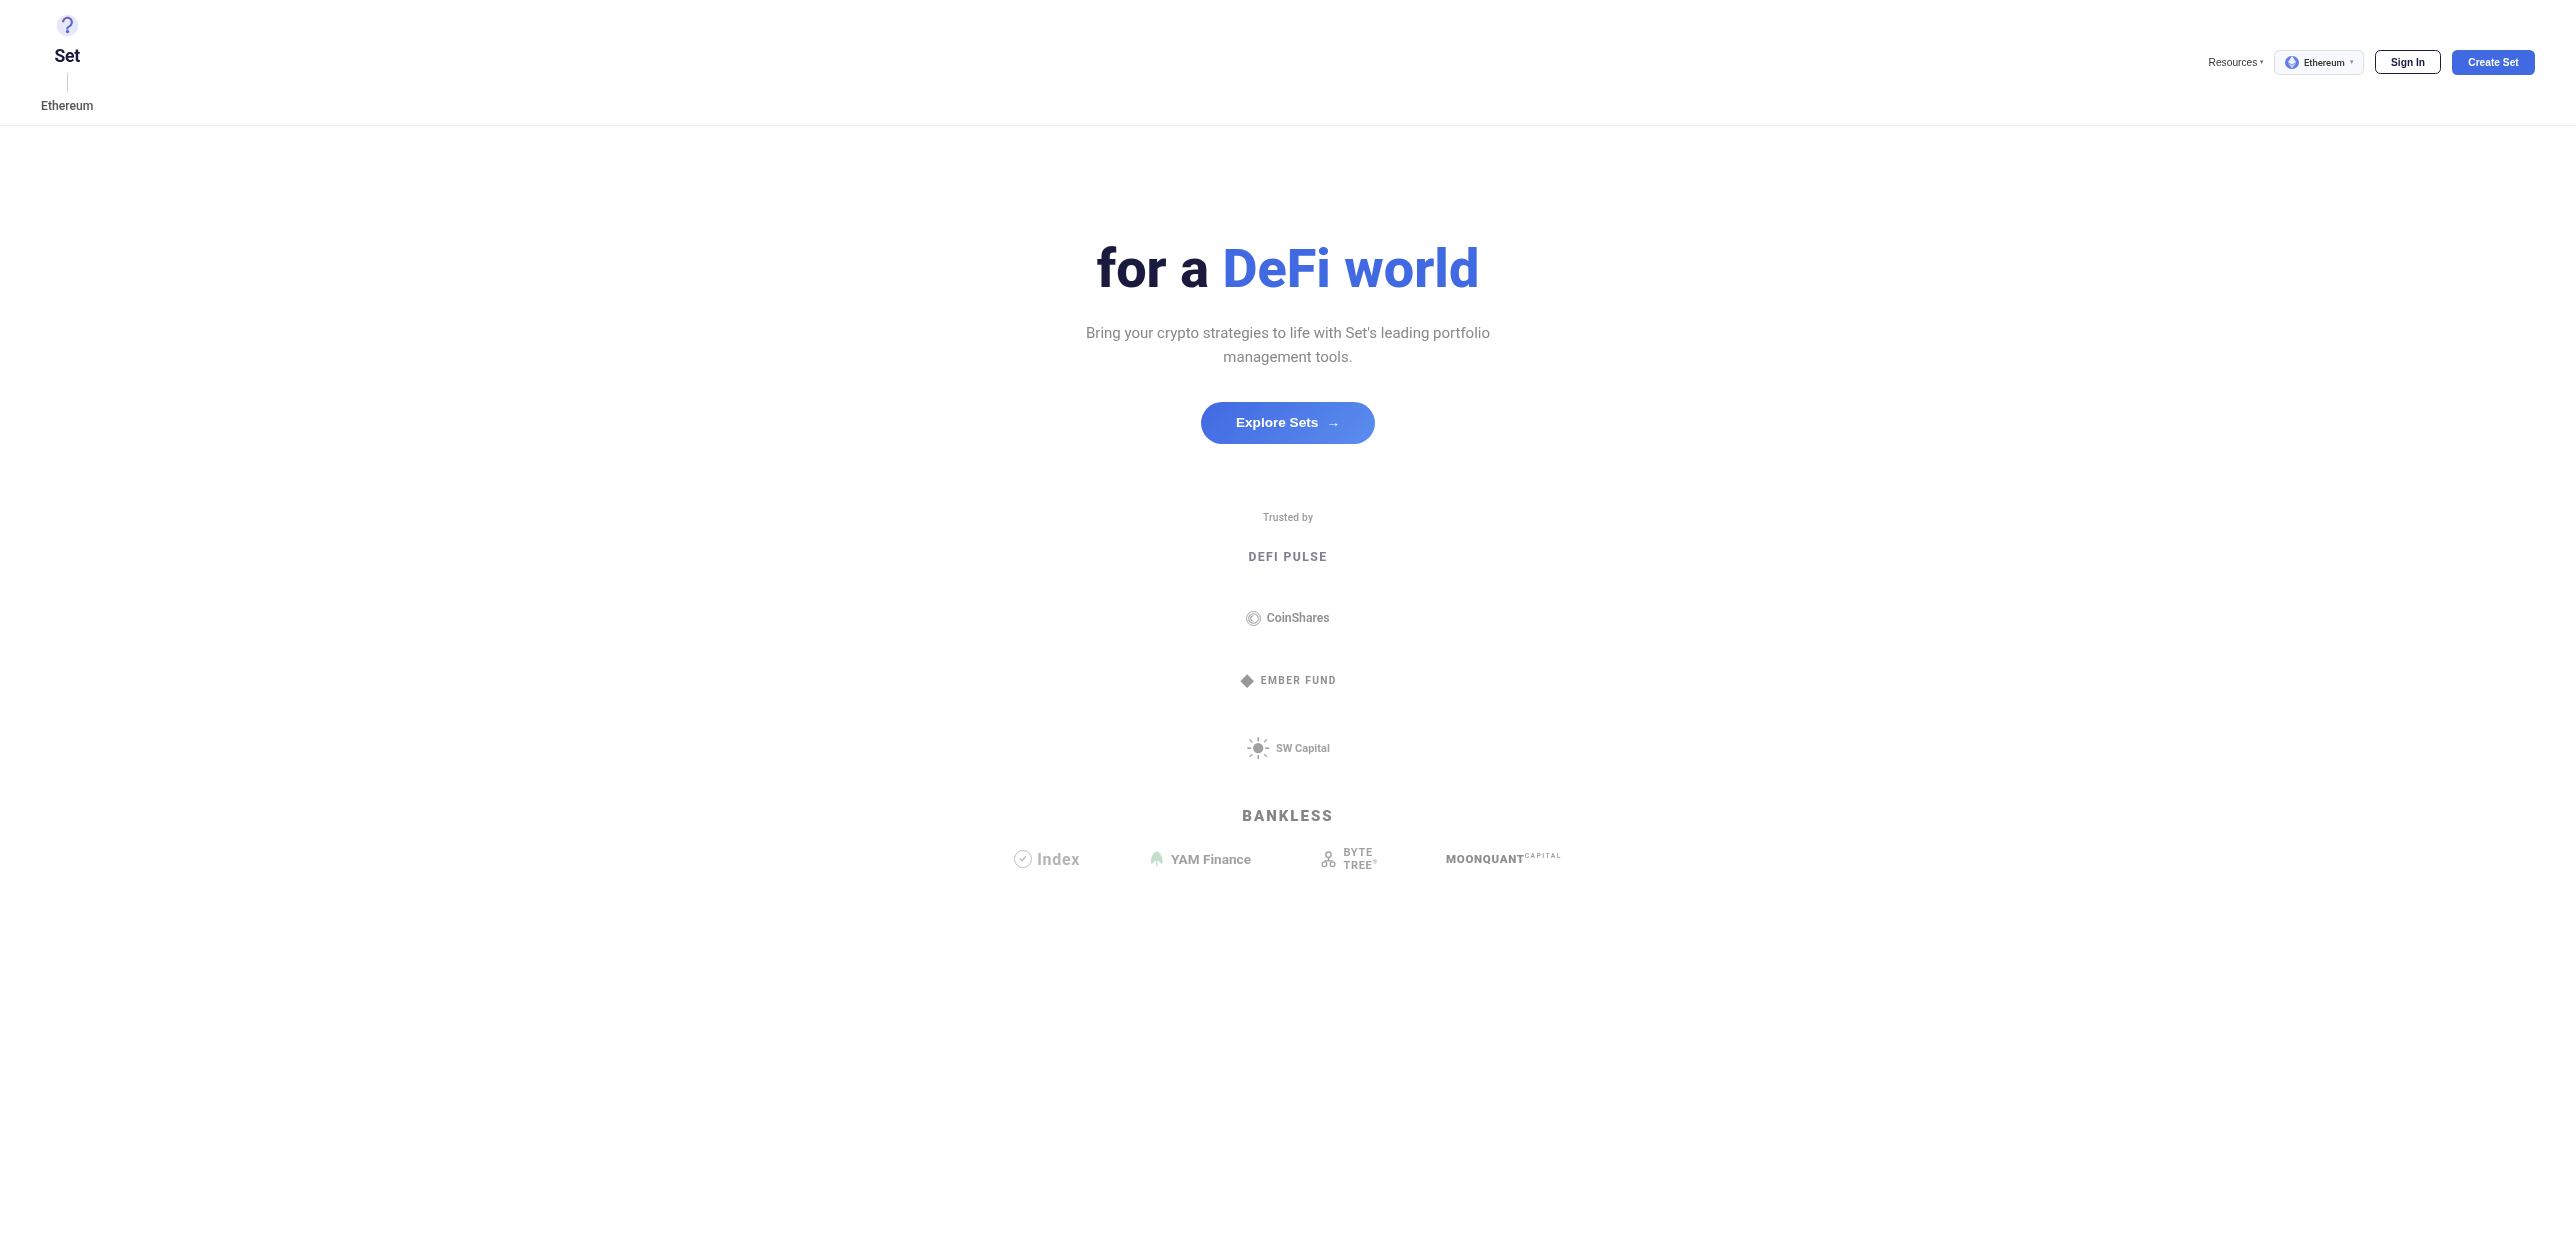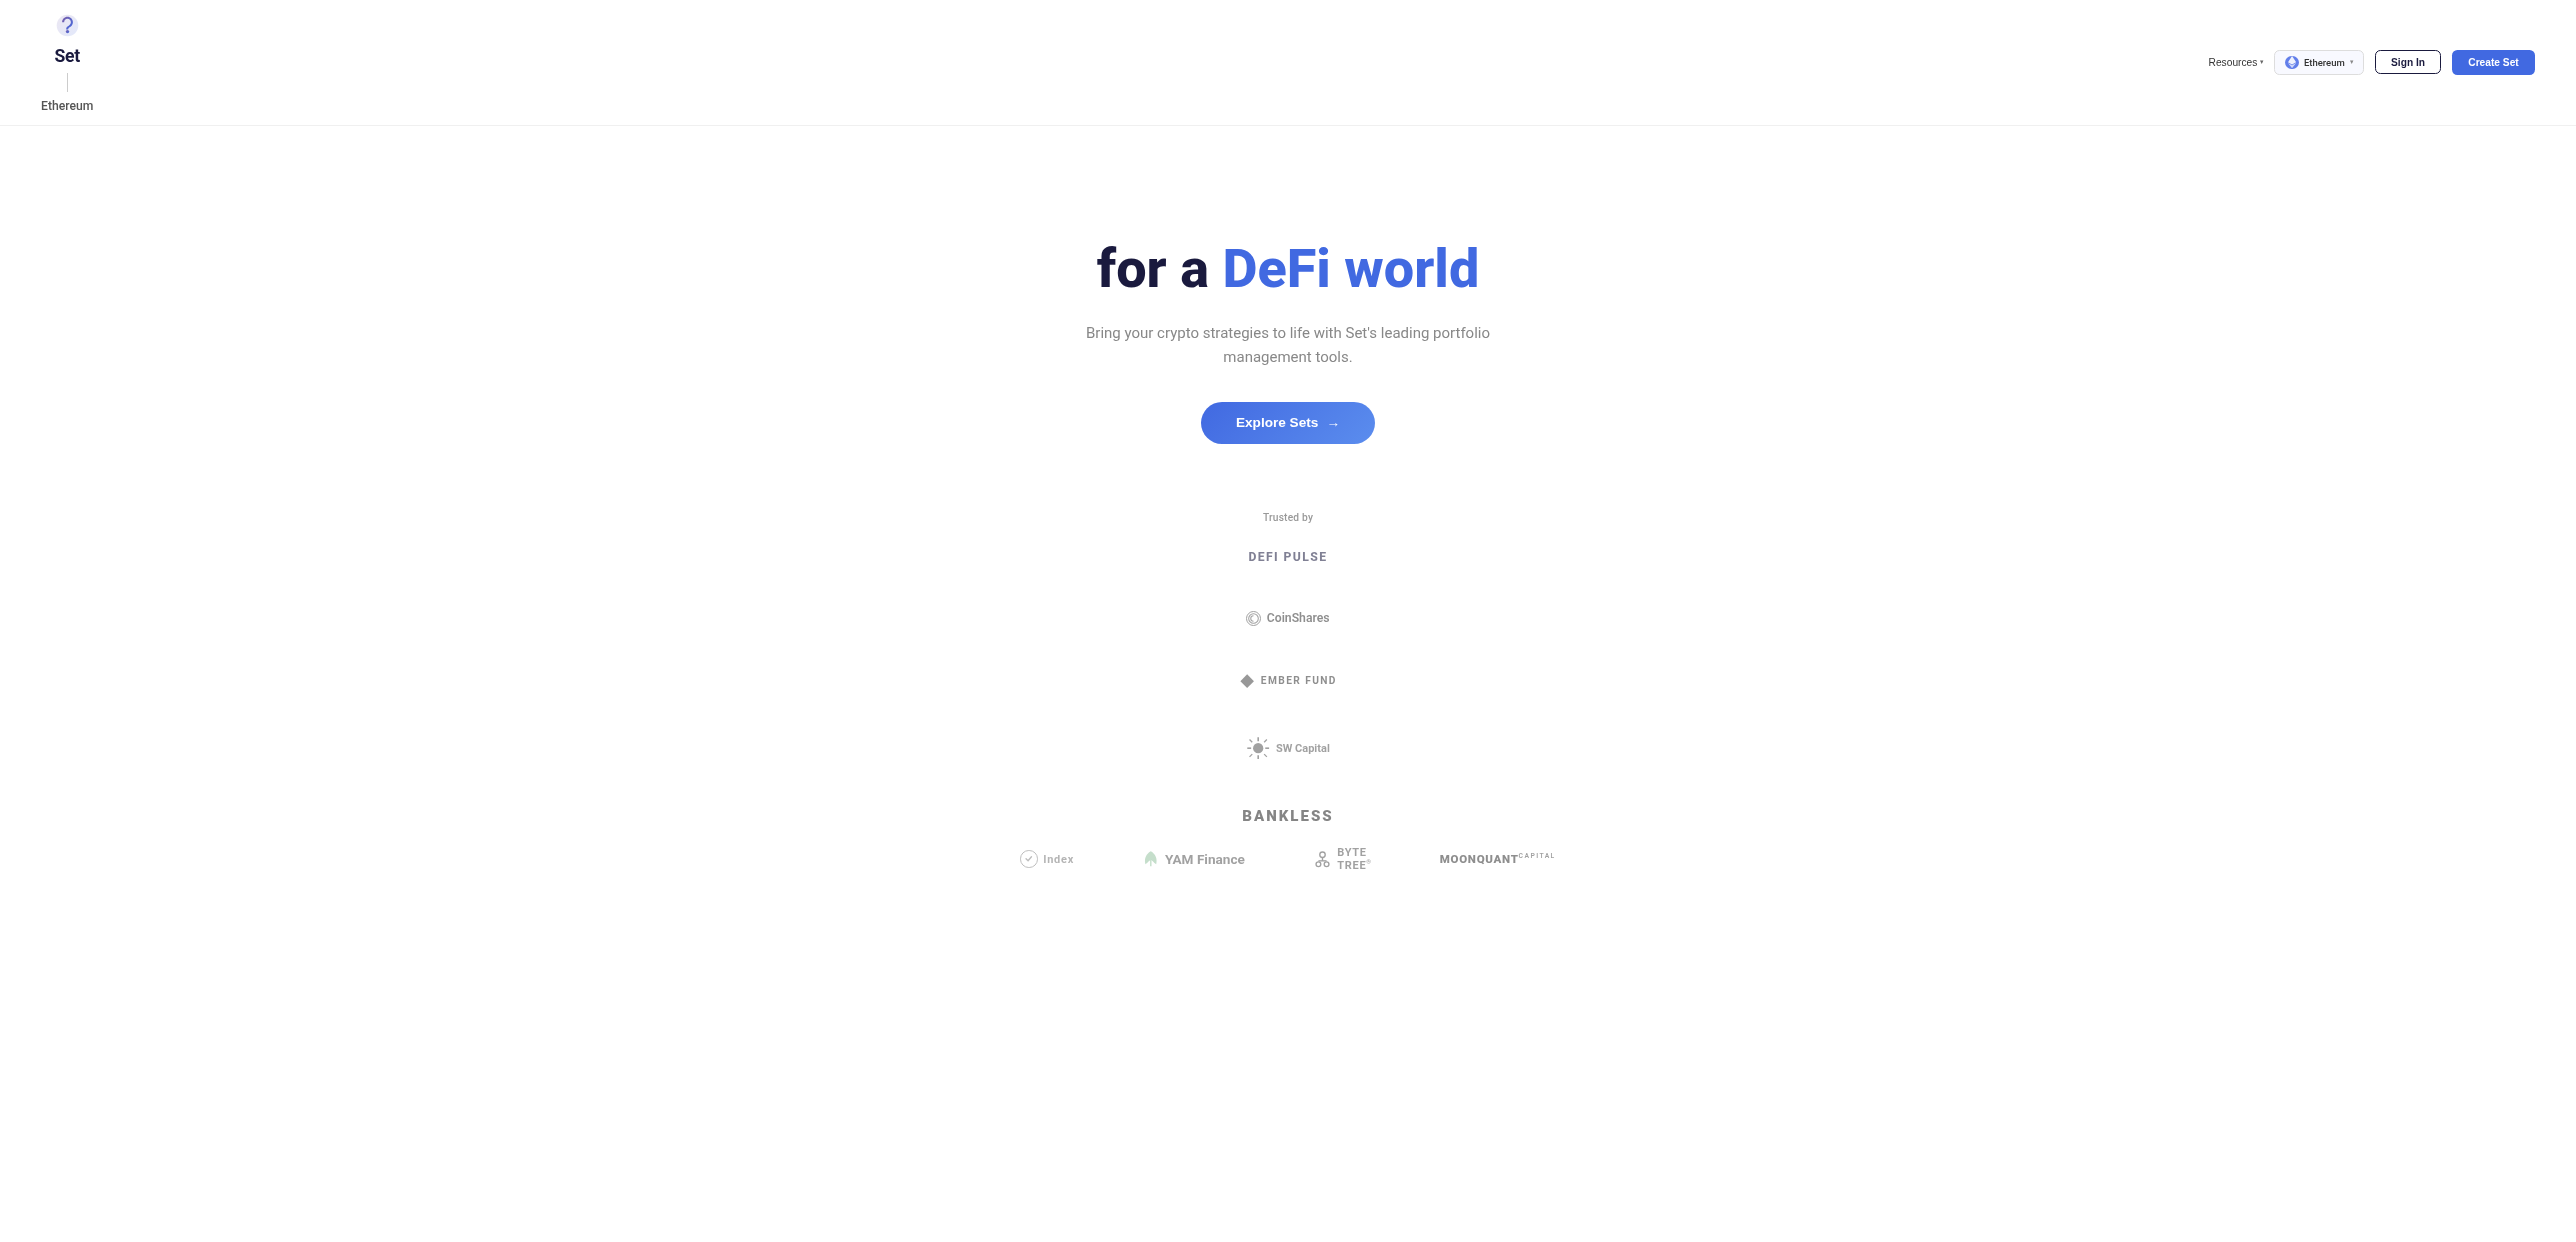--- a/index.html
+++ b/index.html
@@ -291,21 +291,21 @@
       width: 17.6px;
       height: 17.6px;
       border-radius: 50%;
       border: 1.7px solid #888;
       display: flex;
       align-items: center;
       justify-content: center;
     }
 
     .index-text {
-      font-size: 11px;
+      font-size: 16px;
       font-weight: 700;
       color: #777;
       letter-spacing: 0.7px;
     }
 
     .yam-text {
       font-size: 13.6px;
       font-weight: 700;
       color: #555;
     }

